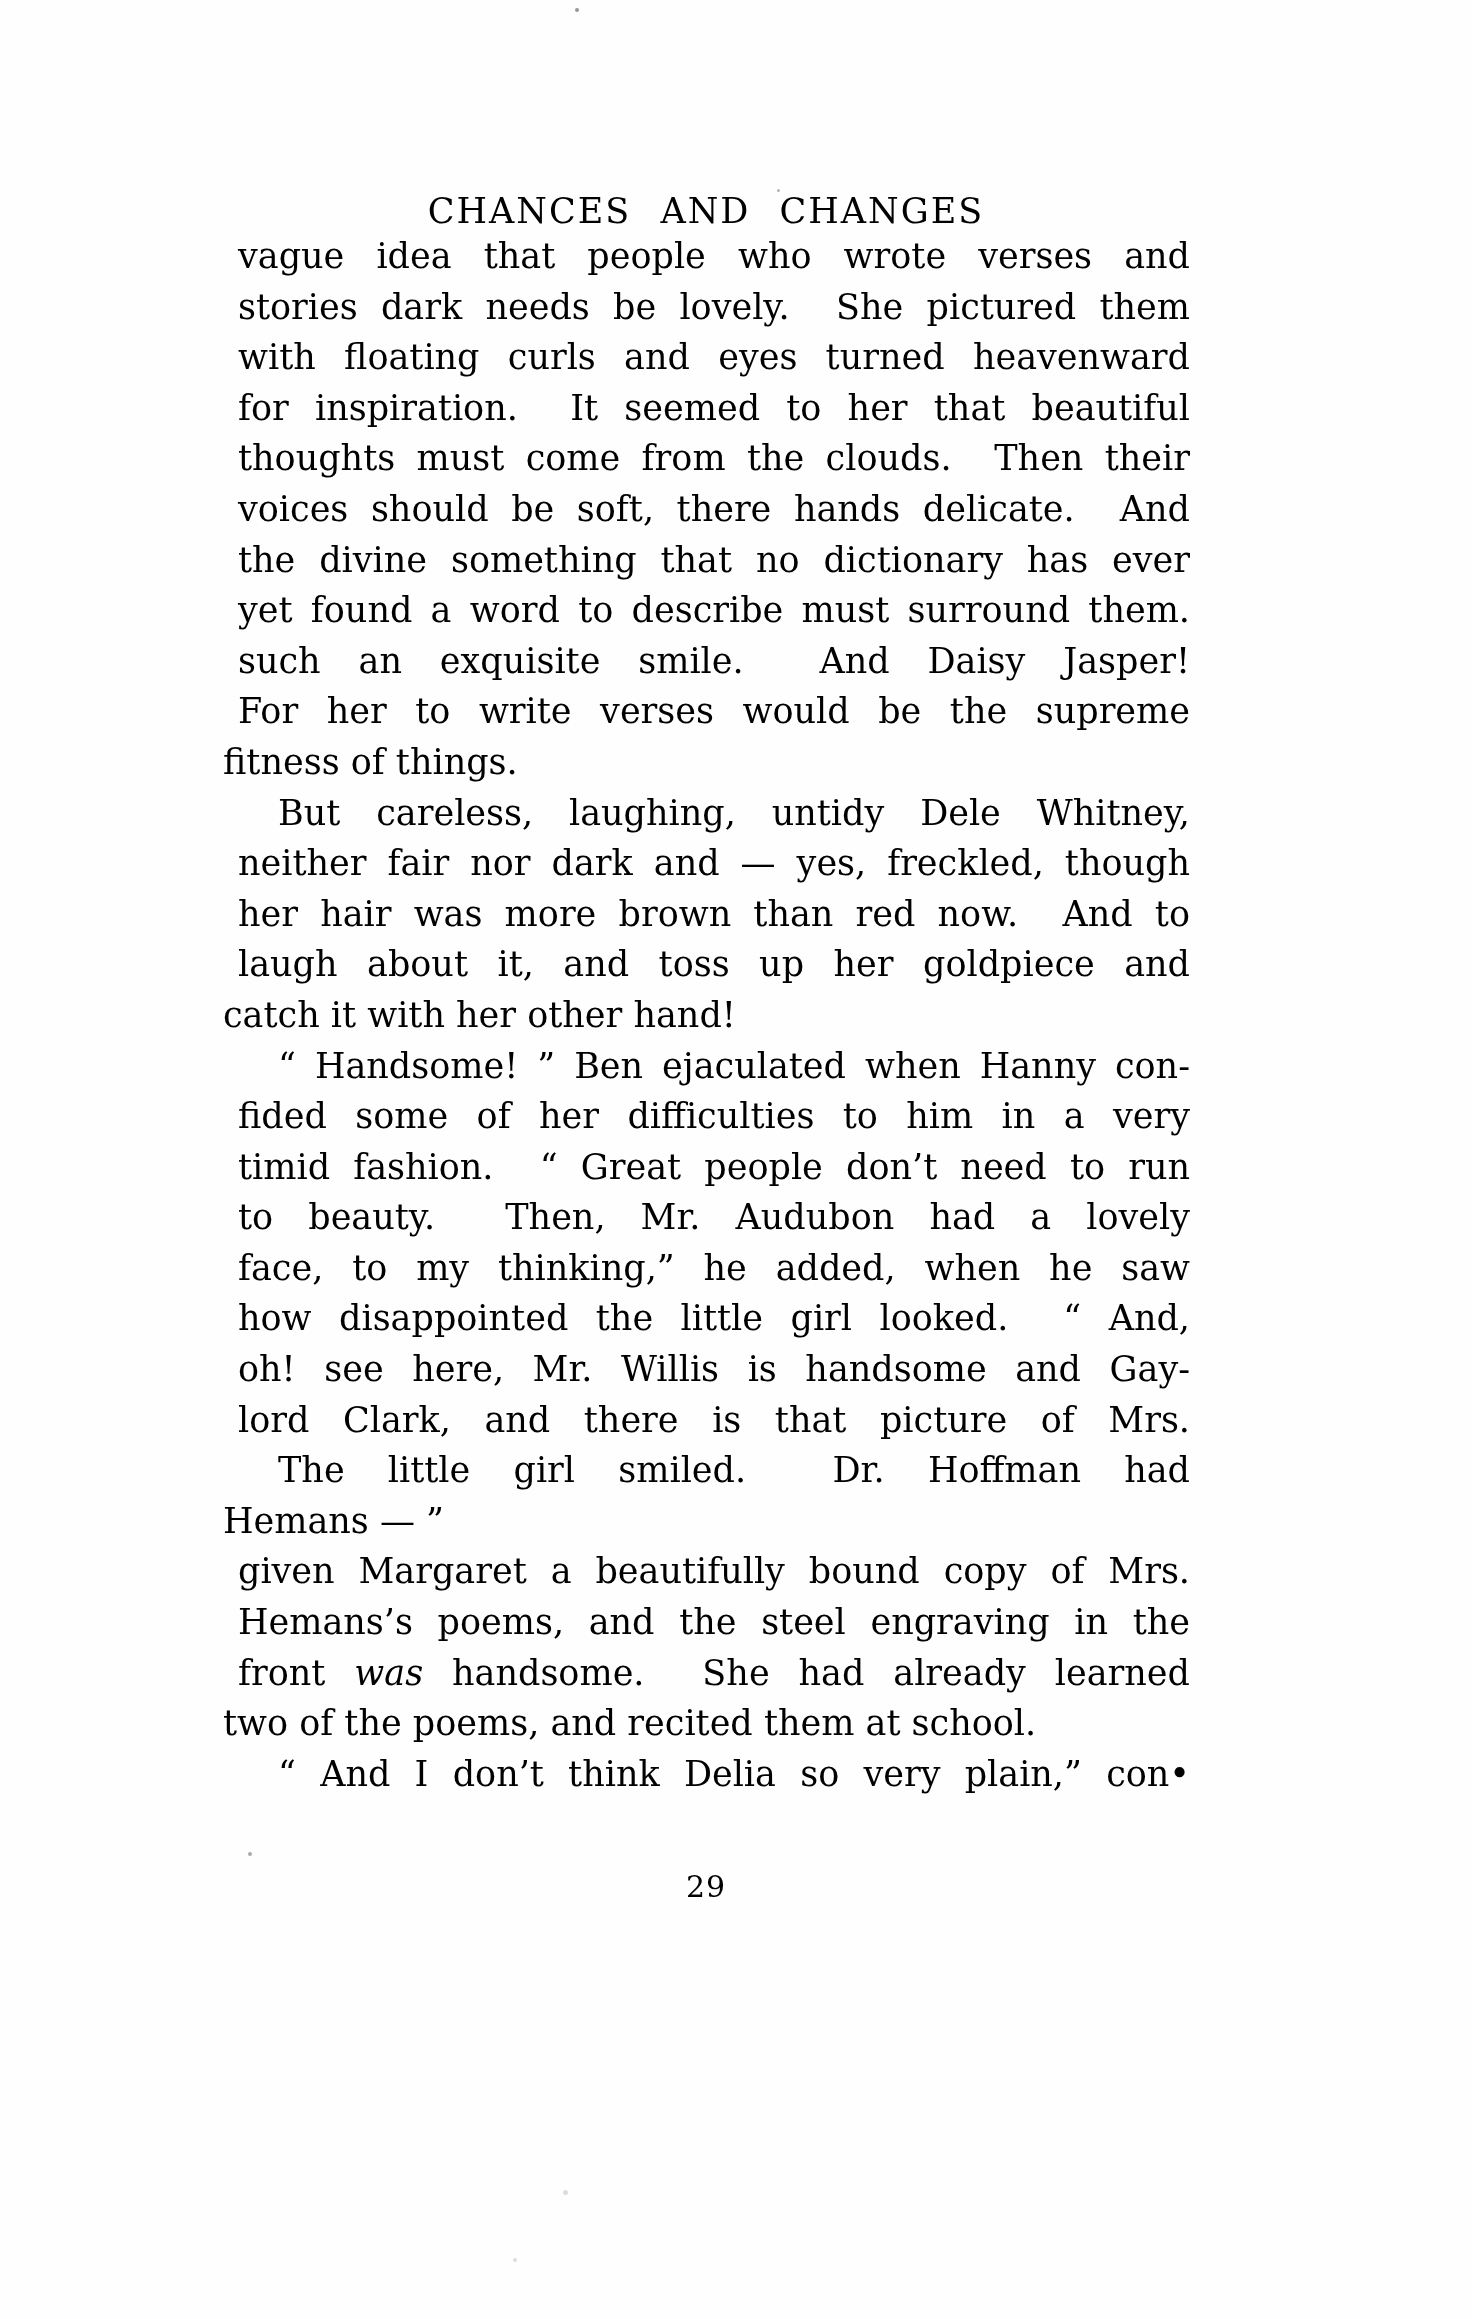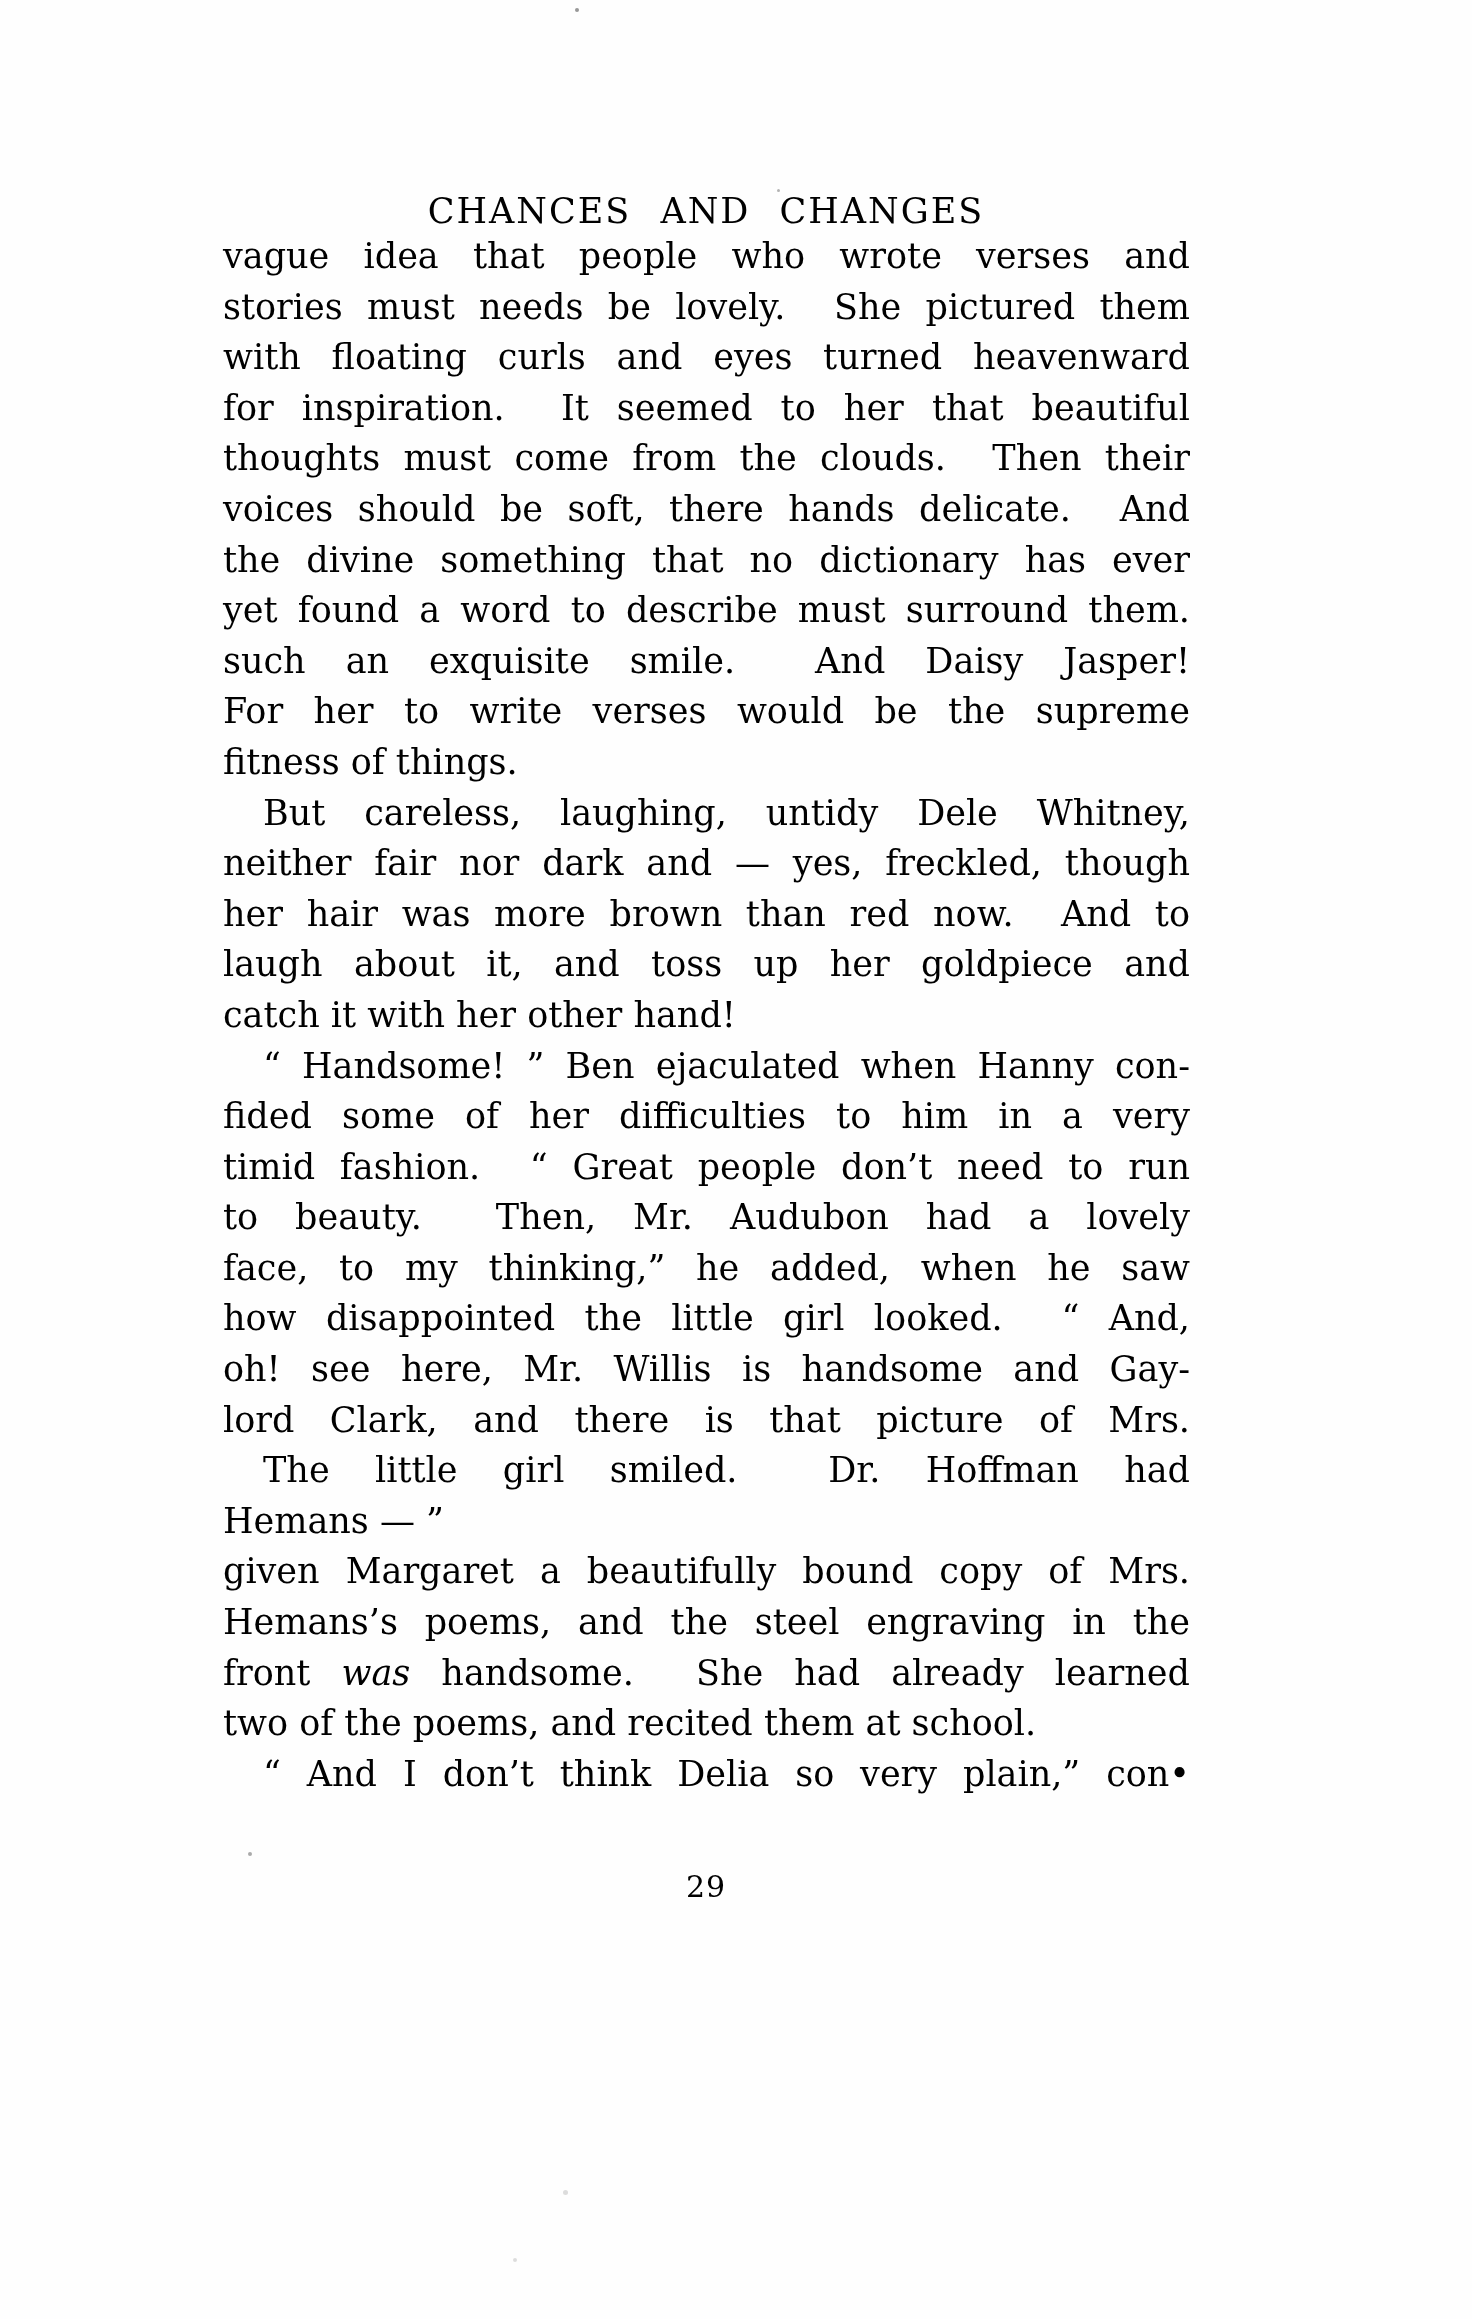--- a/index.html
+++ b/index.html
@@ -34,20 +34,21 @@
     width: 967px;
     font-size: 35px;
     line-height: 50.6px;
   }
   .line {
     white-space: pre-wrap;
   }
   .line.j {
     text-align: justify;
     text-align-last: justify;
+    margin-left: 15px;
   }
   .line.ind {
     text-indent: 40px;
   }
   .page-number {
     position: absolute;
     left: 222px;
     top: 1869px;
     width: 968px;
     text-align: center;
@@ -61,21 +62,21 @@
   }
 </style>
 </head>
 <body>
 
 <div class="page">
   <div class="running-head">CHANCES AND CHANGES</div>
 
   <div class="body-text">
       <div class="line j">vague idea that people who wrote verses and</div>
-      <div class="line j">stories must needs be lovely.  She pictured them</div>
+      <div class="line j">stories dark needs be lovely.  She pictured them</div>
       <div class="line j">with floating curls and eyes turned heavenward</div>
       <div class="line j">for inspiration.  It seemed to her that beautiful</div>
       <div class="line j">thoughts must come from the clouds.  Then their</div>
       <div class="line j">voices should be soft, there hands delicate.  And</div>
       <div class="line j">the divine something that no dictionary has ever</div>
       <div class="line j">yet found a word to describe must surround them.</div>
       <div class="line j">such an exquisite smile.  And Daisy Jasper!</div>
       <div class="line j">For her to write verses would be the supreme</div>
       <div class="line">fitness of things.</div>
       <div class="line j ind">But careless, laughing, untidy Dele Whitney,</div>

